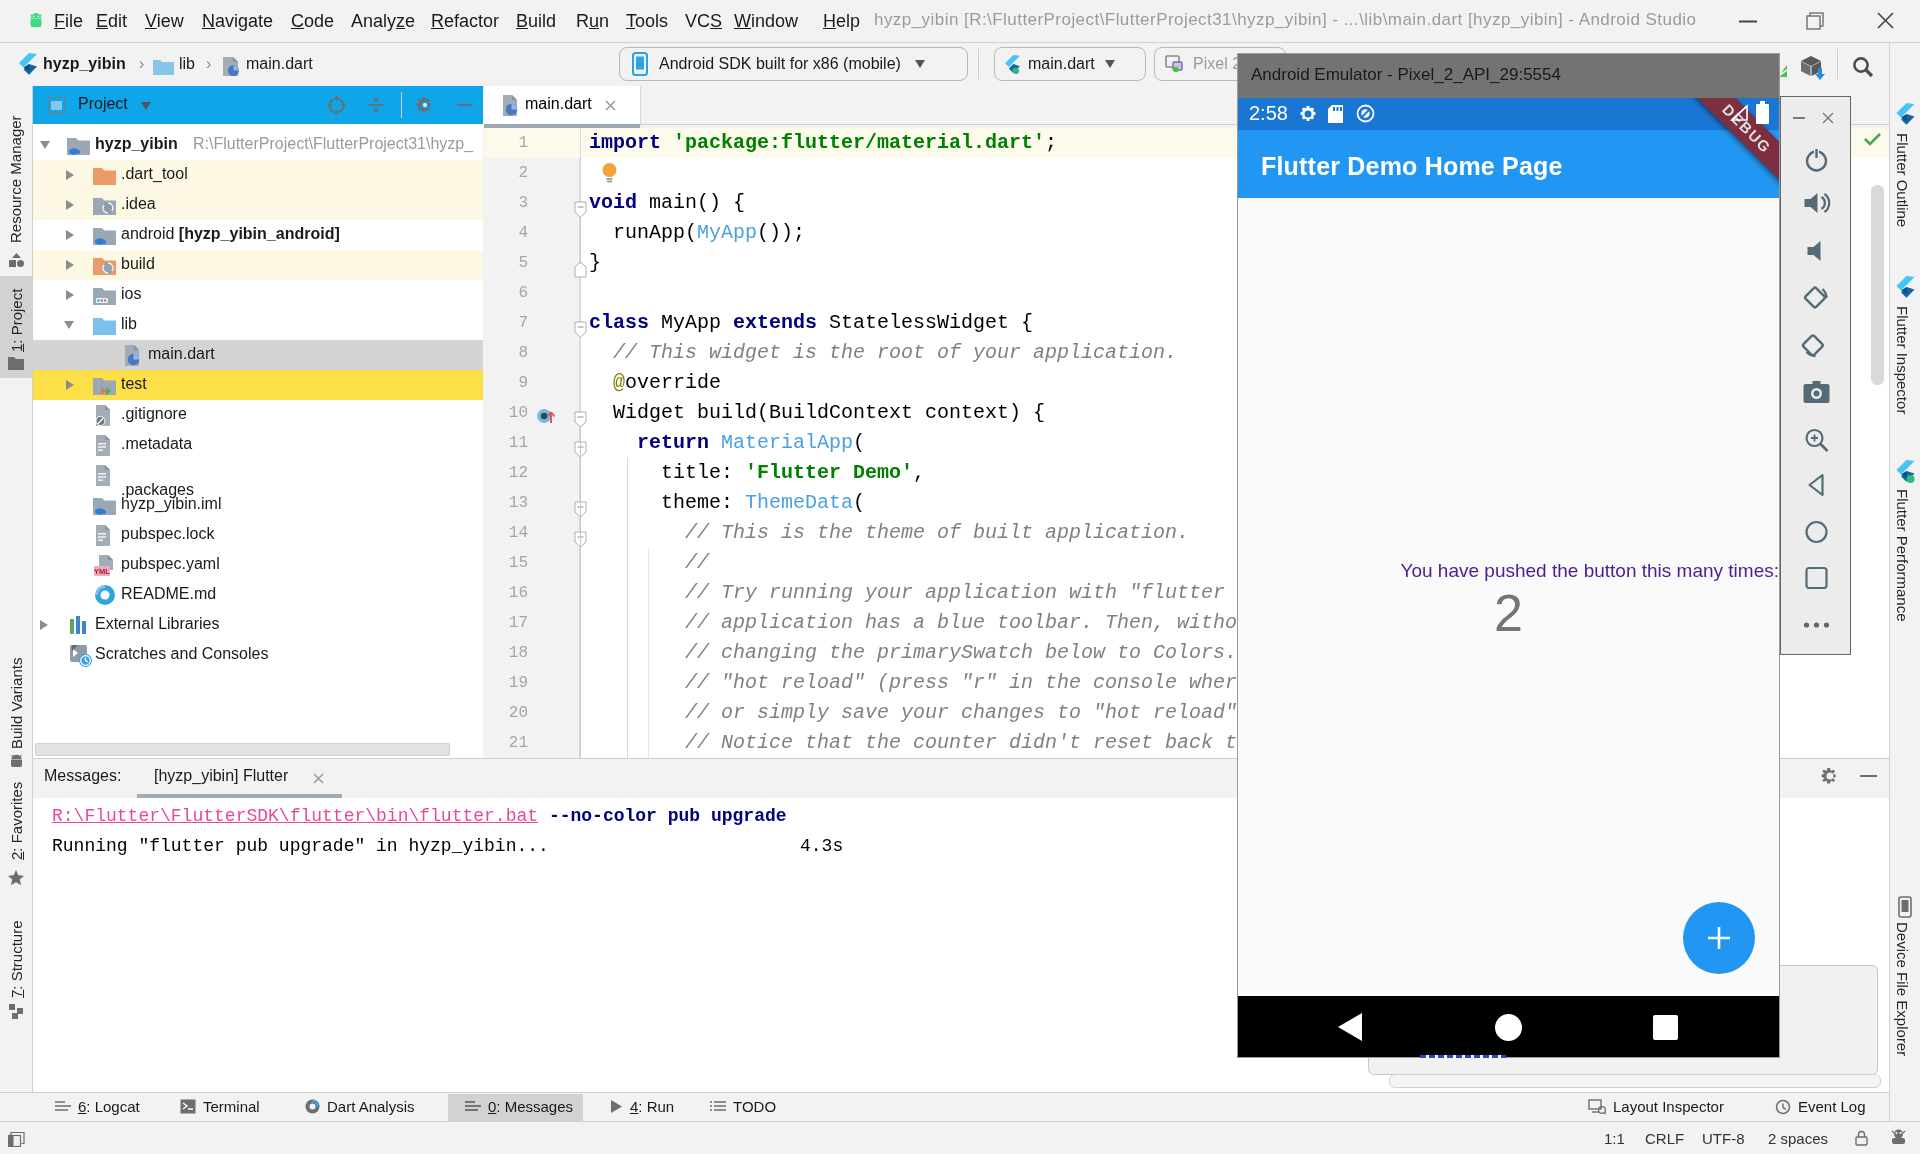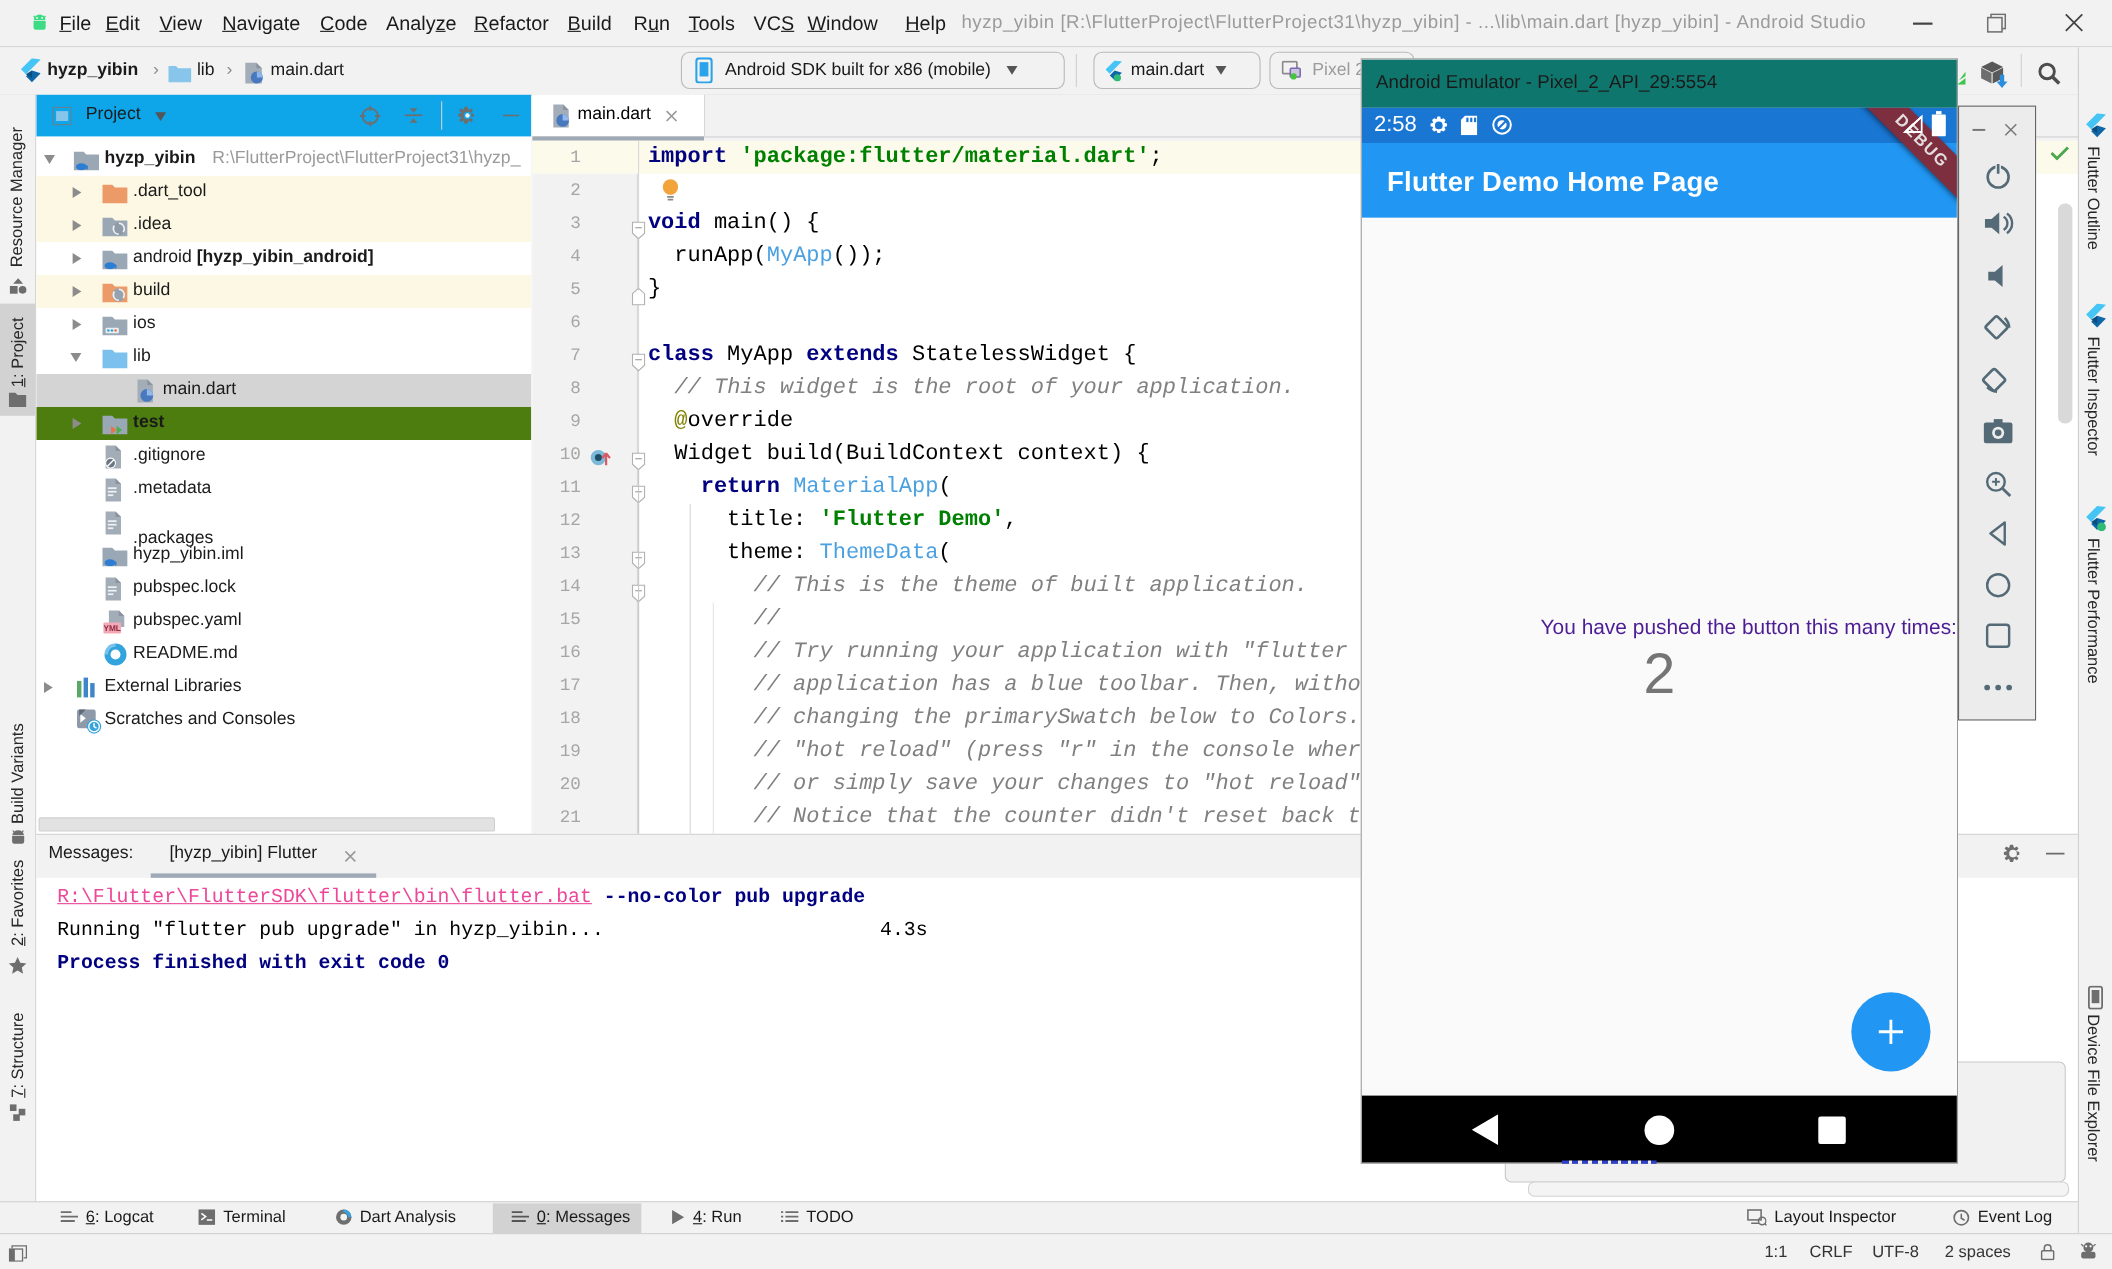--- a/index.html
+++ b/index.html
@@ -17,21 +17,21 @@
 
 #lstripe{left:0;top:86px;width:32px;height:1035px;background:#f2f2f2;border-right:1px solid #d0d0d0;}
 .vlabl{position:absolute;font-size:15px;color:#262626;white-space:nowrap;transform-origin:0 0;}
 .vl-ccw{transform:rotate(-90deg);}
 .vl-cw{transform:rotate(90deg);}
 
 #projpanel{left:33px;top:86px;width:450px;height:672px;background:#fff;overflow:hidden;}
 #projhead{position:absolute;left:0;top:0;width:450px;height:38px;background:#0ea5e9;font-size:16px;color:#1a1a1a;}
 .trow{position:absolute;left:0;width:450px;height:30px;display:flex;align-items:center;font-size:16px;color:#1a1a1a;white-space:nowrap;}
 .yellow{background:#fdf8e3;}
-.green{background:#4d7c0f;font-weight:bold;}
+.green{background:#fde047;}
 .sel{background:#d4d4d4;}
 .tri{width:0;height:0;display:inline-block;}
 .tri-r{border-left:8px solid #8c8c8c;border-top:5px solid transparent;border-bottom:5px solid transparent;}
 .tri-d{border-top:8px solid #8c8c8c;border-left:5px solid transparent;border-right:5px solid transparent;}
 
 #tabbar{left:484px;top:86px;width:1405px;height:38px;background:#f2f2f2;border-bottom:1px solid #d0d0d0;}
 #tab1{position:absolute;left:0;top:0;width:156px;height:38px;background:#fff;border-right:1px solid #d8d8d8;}
 #tabunderline{position:absolute;left:0;top:38px;width:156px;height:4px;background:#9fa9b3;}
 #editor{left:484px;top:128px;width:1405px;height:630px;background:#fff;}
 #gutter{position:absolute;left:0;top:0;width:96px;height:630px;background:#f2f2f2;border-right:1px solid #d9d9d9;}
@@ -48,21 +48,21 @@
 #conshead{position:absolute;left:0;top:0;width:100%;height:39px;background:#f2f2f2;}
 .conline{position:absolute;left:19px;font-size:18px;line-height:30px;font-family:"Liberation Mono",monospace;white-space:pre;color:#000;}
 
 #btoolbar{left:0;top:1092px;width:1920px;height:29px;background:#f2f2f2;border-top:1px solid #d0d0d0;}
 .bitem{position:absolute;top:5px;font-size:15px;color:#1a1a1a;display:flex;align-items:center;gap:7px;}
 #statusbar{left:0;top:1121px;width:1920px;height:33px;background:#f2f2f2;border-top:1px solid #d0d0d0;font-size:15px;color:#333;}
 
 #rstripe{left:1889px;top:43px;width:31px;height:1078px;background:#f2f2f2;border-left:1px solid #d0d0d0;}
 
 #emu{left:1237px;top:53px;width:543px;height:1005px;background:#fff;border:1px solid #9a9a9a;box-sizing:border-box;overflow:hidden;}
-#emutitle{position:absolute;left:0;top:0;width:100%;height:44px;background:#0f766e;}
+#emutitle{position:absolute;left:0;top:0;width:100%;height:44px;background:#737373;}
 #emustatus{position:absolute;left:0;top:44px;width:100%;height:32px;background:#1976d2;}
 #emuappbar{position:absolute;left:0;top:76px;width:100%;height:68px;background:#2196f3;}
 #emubody{position:absolute;left:0;top:144px;width:100%;height:798px;background:#fafafa;}
 #emunav{position:absolute;left:0;top:942px;width:100%;height:61px;background:#000;}
 #sidepanel{left:1780px;top:96px;width:71px;height:559px;background:#ececec;border:1px solid #666;box-sizing:border-box;}
 .spicon{position:absolute;left:0;width:71px;text-align:center;color:#546b77;}
 </style>
 </head>
 <body>
 
@@ -520,21 +520,20 @@
         <path fill="#6e6e6e" d="M9 5.5 a3.5 3.5 0 1 0 0 7 a3.5 3.5 0 1 0 0 -7 m0 -4.5 l1 3 2.7 -1.5 1.3 2.2 -2.4 2 3.1 .8 v2.6 l-3.1 .8 2.4 2 -1.3 2.2 -2.7 -1.5 -1 3 h-2.6 l-1 -3 -2.7 1.5 -1.3 -2.2 2.4 -2 -3.1 -.8 v-2.6 l3.1 -.8 -2.4 -2 1.3 -2.2 2.7 1.5 1 -3 z"></path>
         <circle cx="9" cy="9" r="2" fill="#f2f2f2"></circle>
       </svg>
     <svg class="abs" style="left:1827px;top:16px" width="17" height="2">
         <rect width="17" height="2" fill="#6e6e6e"></rect>
       </svg>
   </div>
   <div class="conline" style="top:42px"><span style="color:#ec4899;text-decoration:underline">R:\Flutter\FlutterSDK\flutter\bin\flutter.bat</span><span style="color:#000080;font-weight:bold"> --no-color pub upgrade</span></div>
   <div class="conline" style="top:72px">Running "flutter pub upgrade" in hyzp_yibin...</div>
   <div class="conline" style="top:72px;left:767px">4.3s</div>
-  <div class="conline" style="top:102px;color:#000080;font-weight:bold">Process finished with exit code 0</div>
 </div>
 
 <div id="btoolbar" class="abs">
   <div class="bitem" style="left:55px">
       <svg width="16" height="14" viewBox="0 0 16 14">
         <path d="M0 2 h10 M0 6 h16 M0 10 h13" stroke="#6e6e6e" stroke-width="1.6"></path>
       </svg>
       <span><u>6</u>: Logcat</span>
     </div>
   <div class="bitem" style="left:180px">

